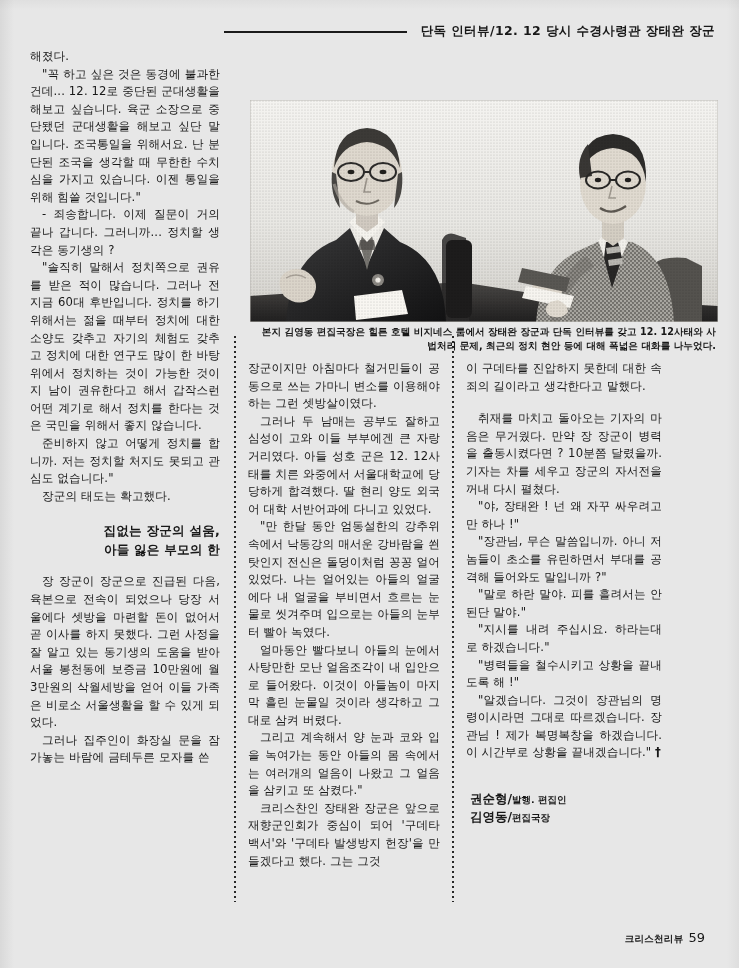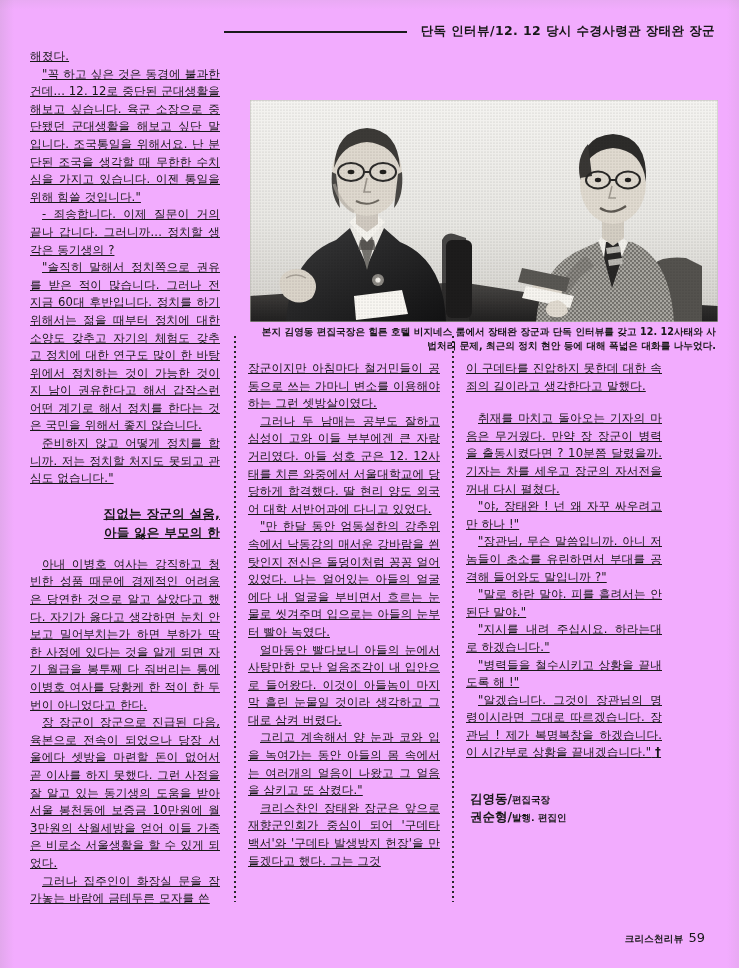--- a/index.html
+++ b/index.html
@@ -5,21 +5,21 @@
   html, body {
     margin: 0;
     padding: 0;
     background: #6e6e6e;
   }
   .page {
     position: relative;
     width: 739px;
     height: 968px;
     margin: 0 auto;
-    background: #f0abfc;
+    background: #e5e5e5;
     overflow: hidden;
     font-family: "DejaVu Sans", "Liberation Sans", sans-serif;
     color: #1a1a1a;
     filter: contrast(1.02);
   }
   
   .paper-tone {
     position: absolute;
     inset: 0;
     background:
@@ -60,21 +60,20 @@
 
   
   .col {
     position: absolute;
     font-size: 11.6px;
     line-height: 17.6px;
     text-align: justify;
     text-justify: inter-character;
     word-break: break-all;
     letter-spacing: 0.15px;
-    text-decoration: underline;
   }
   .col p {
     margin: 0;
     text-indent: 12px;
   }
   .col p.noindent { text-indent: 0; }
   .col p.blank { height: 15px; }
 
   .col-left  { left: 30px;  top: 48px;  width: 190px; }
   .col-mid-a { left: 248px; top: 360px; width: 192px; }
@@ -292,27 +291,27 @@
 
   <div class="divider divider-1"></div>
   <div class="divider divider-2"></div>
 
   <div class="col col-left">
     <p class="noindent">해졌다.</p>
     <p>"꼭 하고 싶은 것은 동경에 불과한건데... 12. 12로 중단된 군대생활을 해보고 싶습니다. 육군 소장으로 중단됐던 군대생활을 해보고 싶단 말입니다. 조국통일을 위해서요. 난 분단된 조국을 생각할 때 무한한 수치심을 가지고 있습니다. 이젠 통일을 위해 힘쓸 것입니다."</p>
     <p>- 죄송합니다. 이제 질문이 거의 끝나 갑니다. 그러니까... 정치할 생각은 동기생의 ?</p>
     <p>"솔직히 말해서 정치쪽으로 권유를 받은 적이 많습니다. 그러나 전 지금 60대 후반입니다. 정치를 하기 위해서는 젊을 때부터 정치에 대한 소양도 갖추고 자기의 체험도 갖추고 정치에 대한 연구도 많이 한 바탕 위에서 정치하는 것이 가능한 것이지 남이 권유한다고 해서 갑작스런 어떤 계기로 해서 정치를 한다는 것은 국민을 위해서 좋지 않습니다.</p>
     <p>준비하지 않고 어떻게 정치를 합니까. 저는 정치할 처지도 못되고 관심도 없습니다."</p>
+    <p>장군의 태도는 확고했다.</p>
 
     <div class="section-head">
       <div>집없는 장군의 설움,</div>
       <div>아들 잃은 부모의 한</div>
     </div>
 
-    <p>아내 이병호 여사는 강직하고 청빈한 성품 때문에 경제적인 어려움은 당연한 것으로 알고 살았다고 했다. 자기가 옳다고 생각하면 눈치 안보고 밀어부치는가 하면 부하가 딱한 사정에 있다는 것을 알게 되면 자기 월급을 봉투째 다 줘버리는 통에 이병호 여사를 당황케 한 적이 한 두번이 아니었다고 한다.</p>
     <p>장 장군이 장군으로 진급된 다음, 육본으로 전속이 되었으나 당장 서울에다 셋방을 마련할 돈이 없어서 곧 이사를 하지 못했다. 그런 사정을 잘 알고 있는 동기생의 도움을 받아 서울 봉천동에 보증금 10만원에 월 3만원의 삭월세방을 얻어 이들 가족은 비로소 서울생활을 할 수 있게 되었다.</p>
     <p>그러나 집주인이 화장실 문을 잠가놓는 바람에 금테두른 모자를 쓴</p>
   </div>
 
   <div class="col col-mid-a">
     <p class="noindent">장군이지만 아침마다 철거민들이 공동으로 쓰는 가마니 변소를 이용해야 하는 그런 셋방살이였다.</p>
     <p>그러나 두 남매는 공부도 잘하고 심성이 고와 이들 부부에겐 큰 자랑거리였다. 아들 성호 군은 12. 12사태를 치른 와중에서 서울대학교에 당당하게 합격했다. 딸 현리 양도 외국어 대학 서반어과에 다니고 있었다.</p>
     <p>"만 한달 동안 엄동설한의 강추위 속에서 낙동강의 매서운 강바람을 쐰 탓인지 전신은 돌덩이처럼 꽁꽁 얼어 있었다. 나는 얼어있는 아들의 얼굴에다 내 얼굴을 부비면서 흐르는 눈물로 씻겨주며 입으로는 아들의 눈부터 빨아 녹였다.</p>
     <p>얼마동안 빨다보니 아들의 눈에서 사탕만한 모난 얼음조각이 내 입안으로 들어왔다. 이것이 아들놈이 마지막 흘린 눈물일 것이라 생각하고 그대로 삼켜 버렸다.</p>
     <p>그리고 계속해서 양 눈과 코와 입을 녹여가는 동안 아들의 몸 속에서는 여러개의 얼음이 나왔고 그 얼음을 삼키고 또 삼켰다."</p>
@@ -329,24 +328,24 @@
     <p>"지시를 내려 주십시요. 하라는대로 하겠습니다."</p>
     <p>"병력들을 철수시키고 상황을 끝내도록 해 !"</p>
     <p>
       <span>"알겠습니다. 그것이 장관님의 명령이시라면 그대로 따르겠습니다. 장관님 ! 제가 복명복창을 하겠습니다. 이 시간부로 상황을 끝내겠습니다."</span>
       <span class="end-mark">†</span>
     </p>
   </div>
 
   <div class="byline">
     <div class="byline-row">
-      <span class="byline-name">김영동</span><span class="byline-name">/</span><span class="byline-role">편집국장</span>
+      <span class="byline-name">권순형</span><span class="byline-name">/</span><span class="byline-role">발행. 편집인</span>
     </div>
     <div class="byline-row">
-      <span class="byline-name">권순형</span><span class="byline-name">/</span><span class="byline-role">발행. 편집인</span>
+      <span class="byline-name">김영동</span><span class="byline-name">/</span><span class="byline-role">편집국장</span>
     </div>
   </div>
 
   <div class="footer">
     <span class="footer-label">크리스천리뷰</span>
     <span class="footer-page">59</span>
   </div>
 </div>
 
 </body></html>

